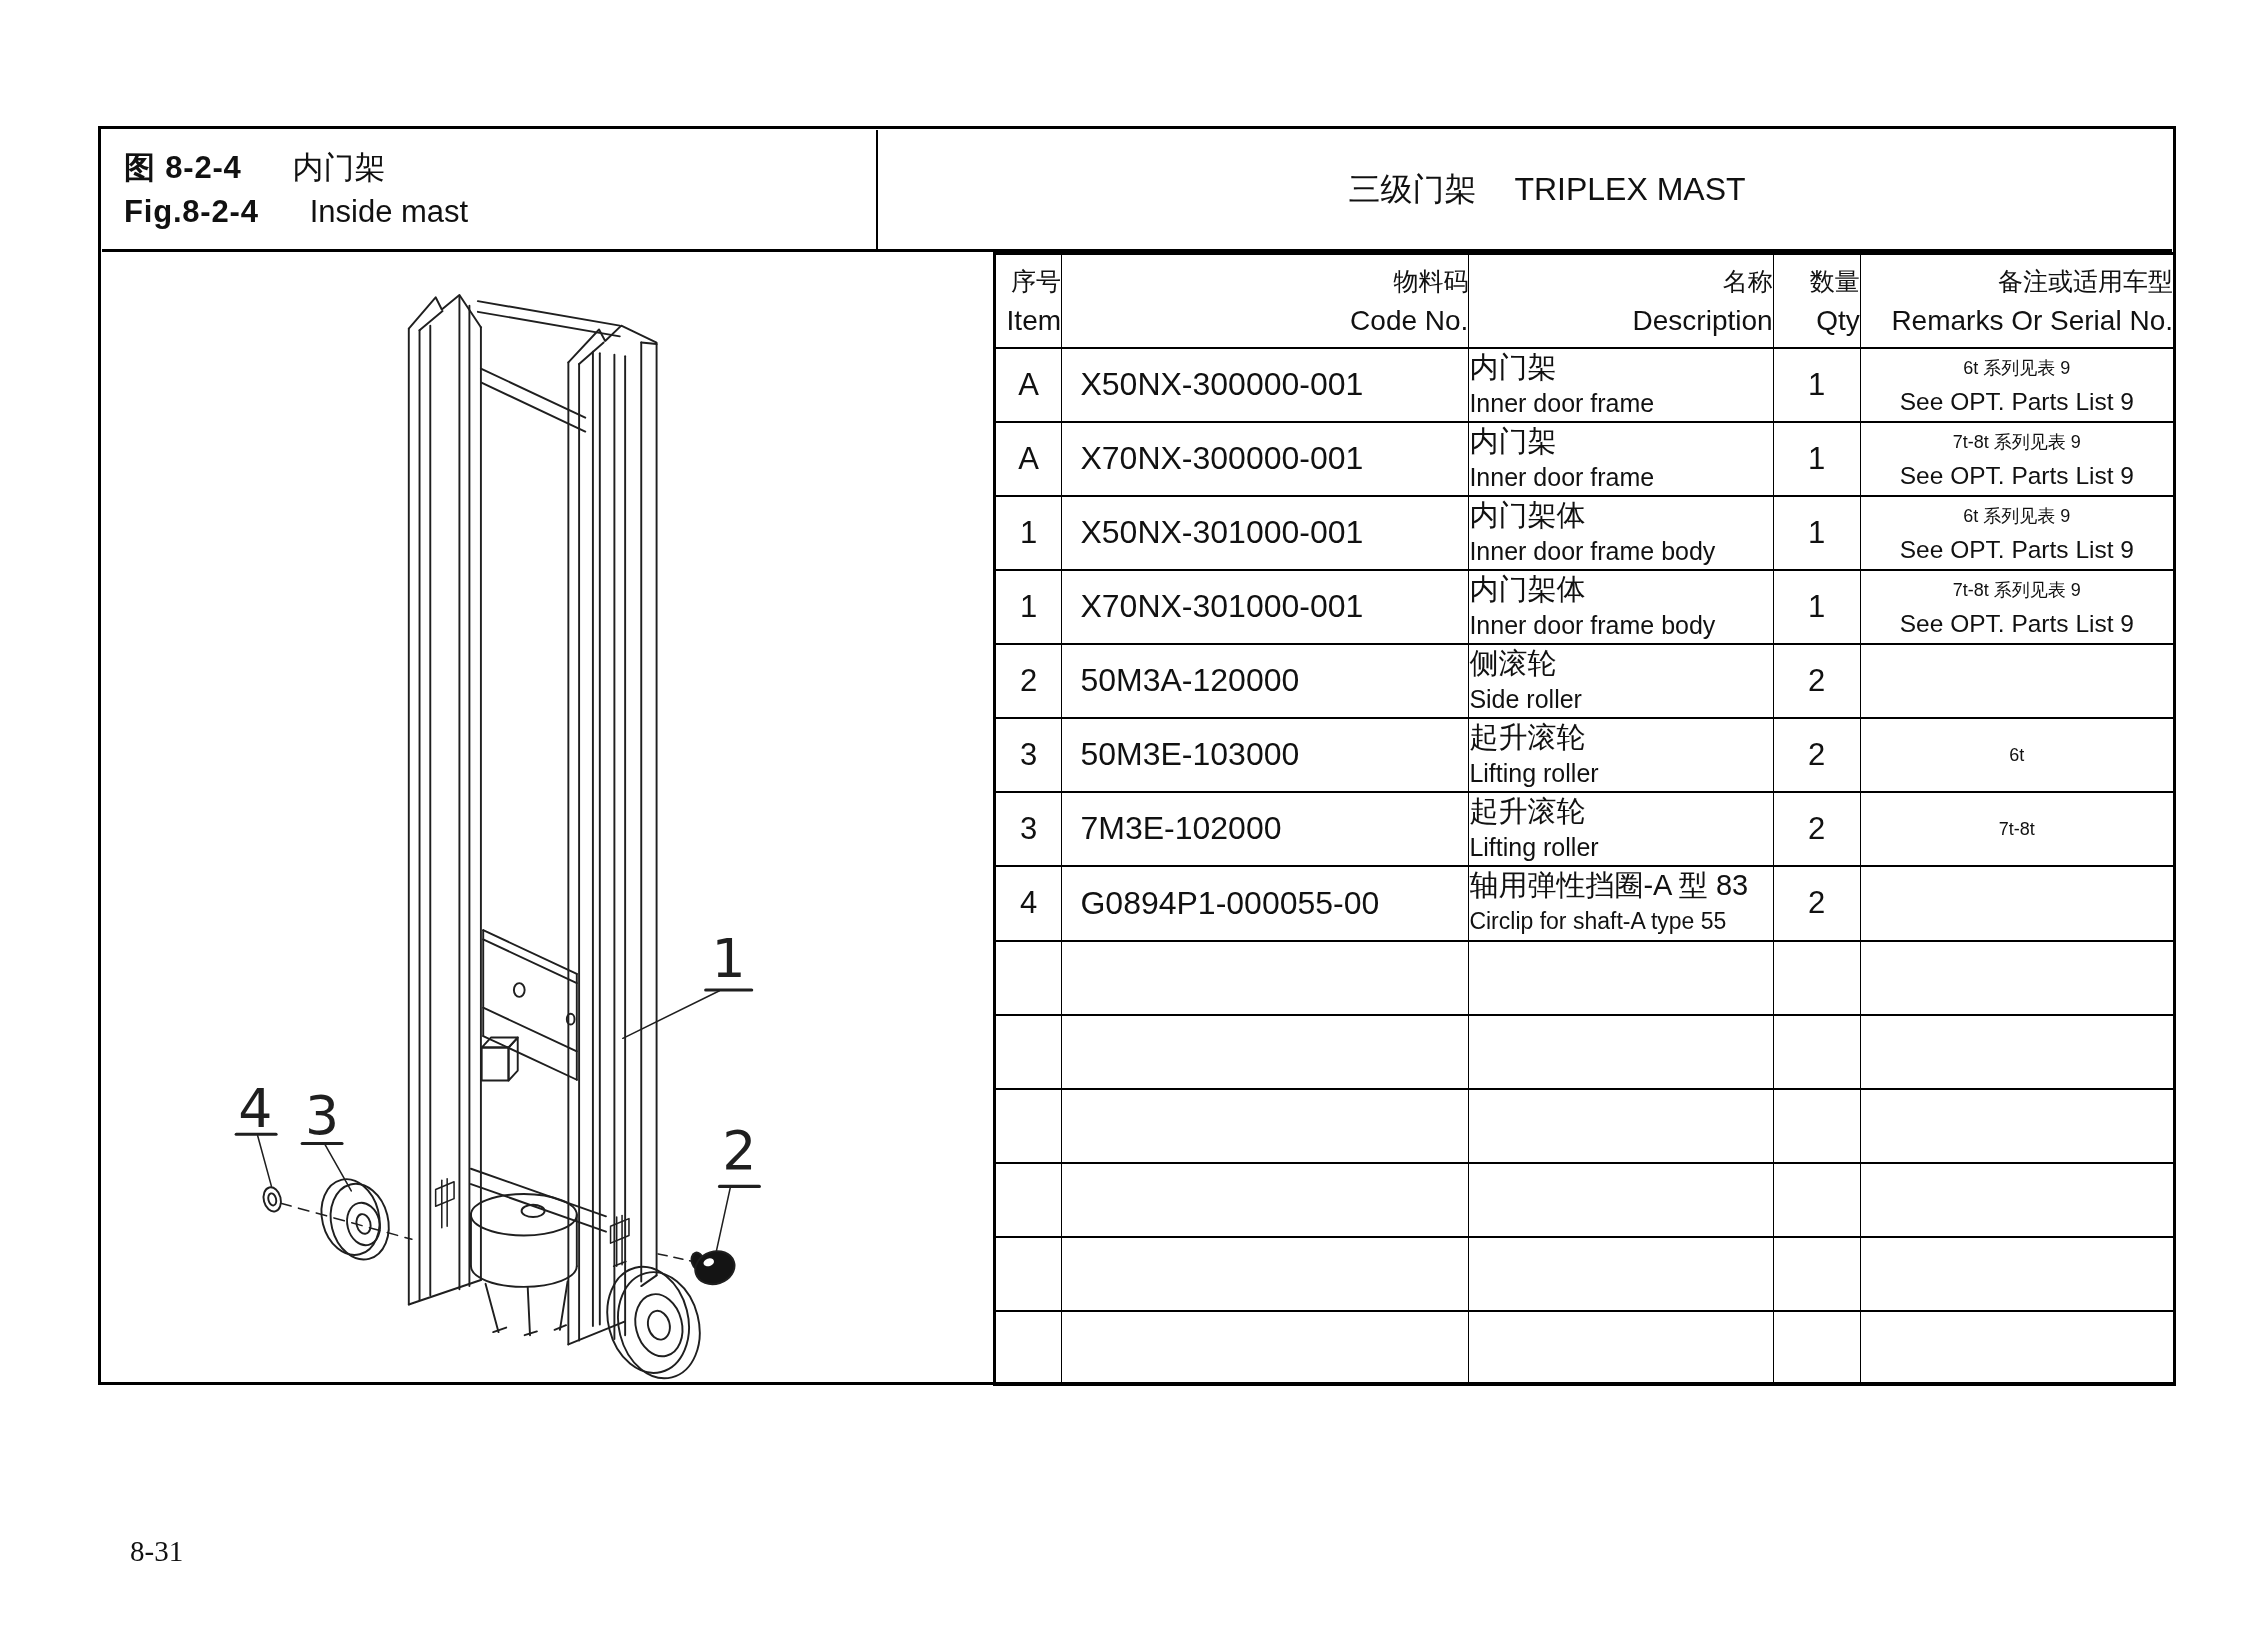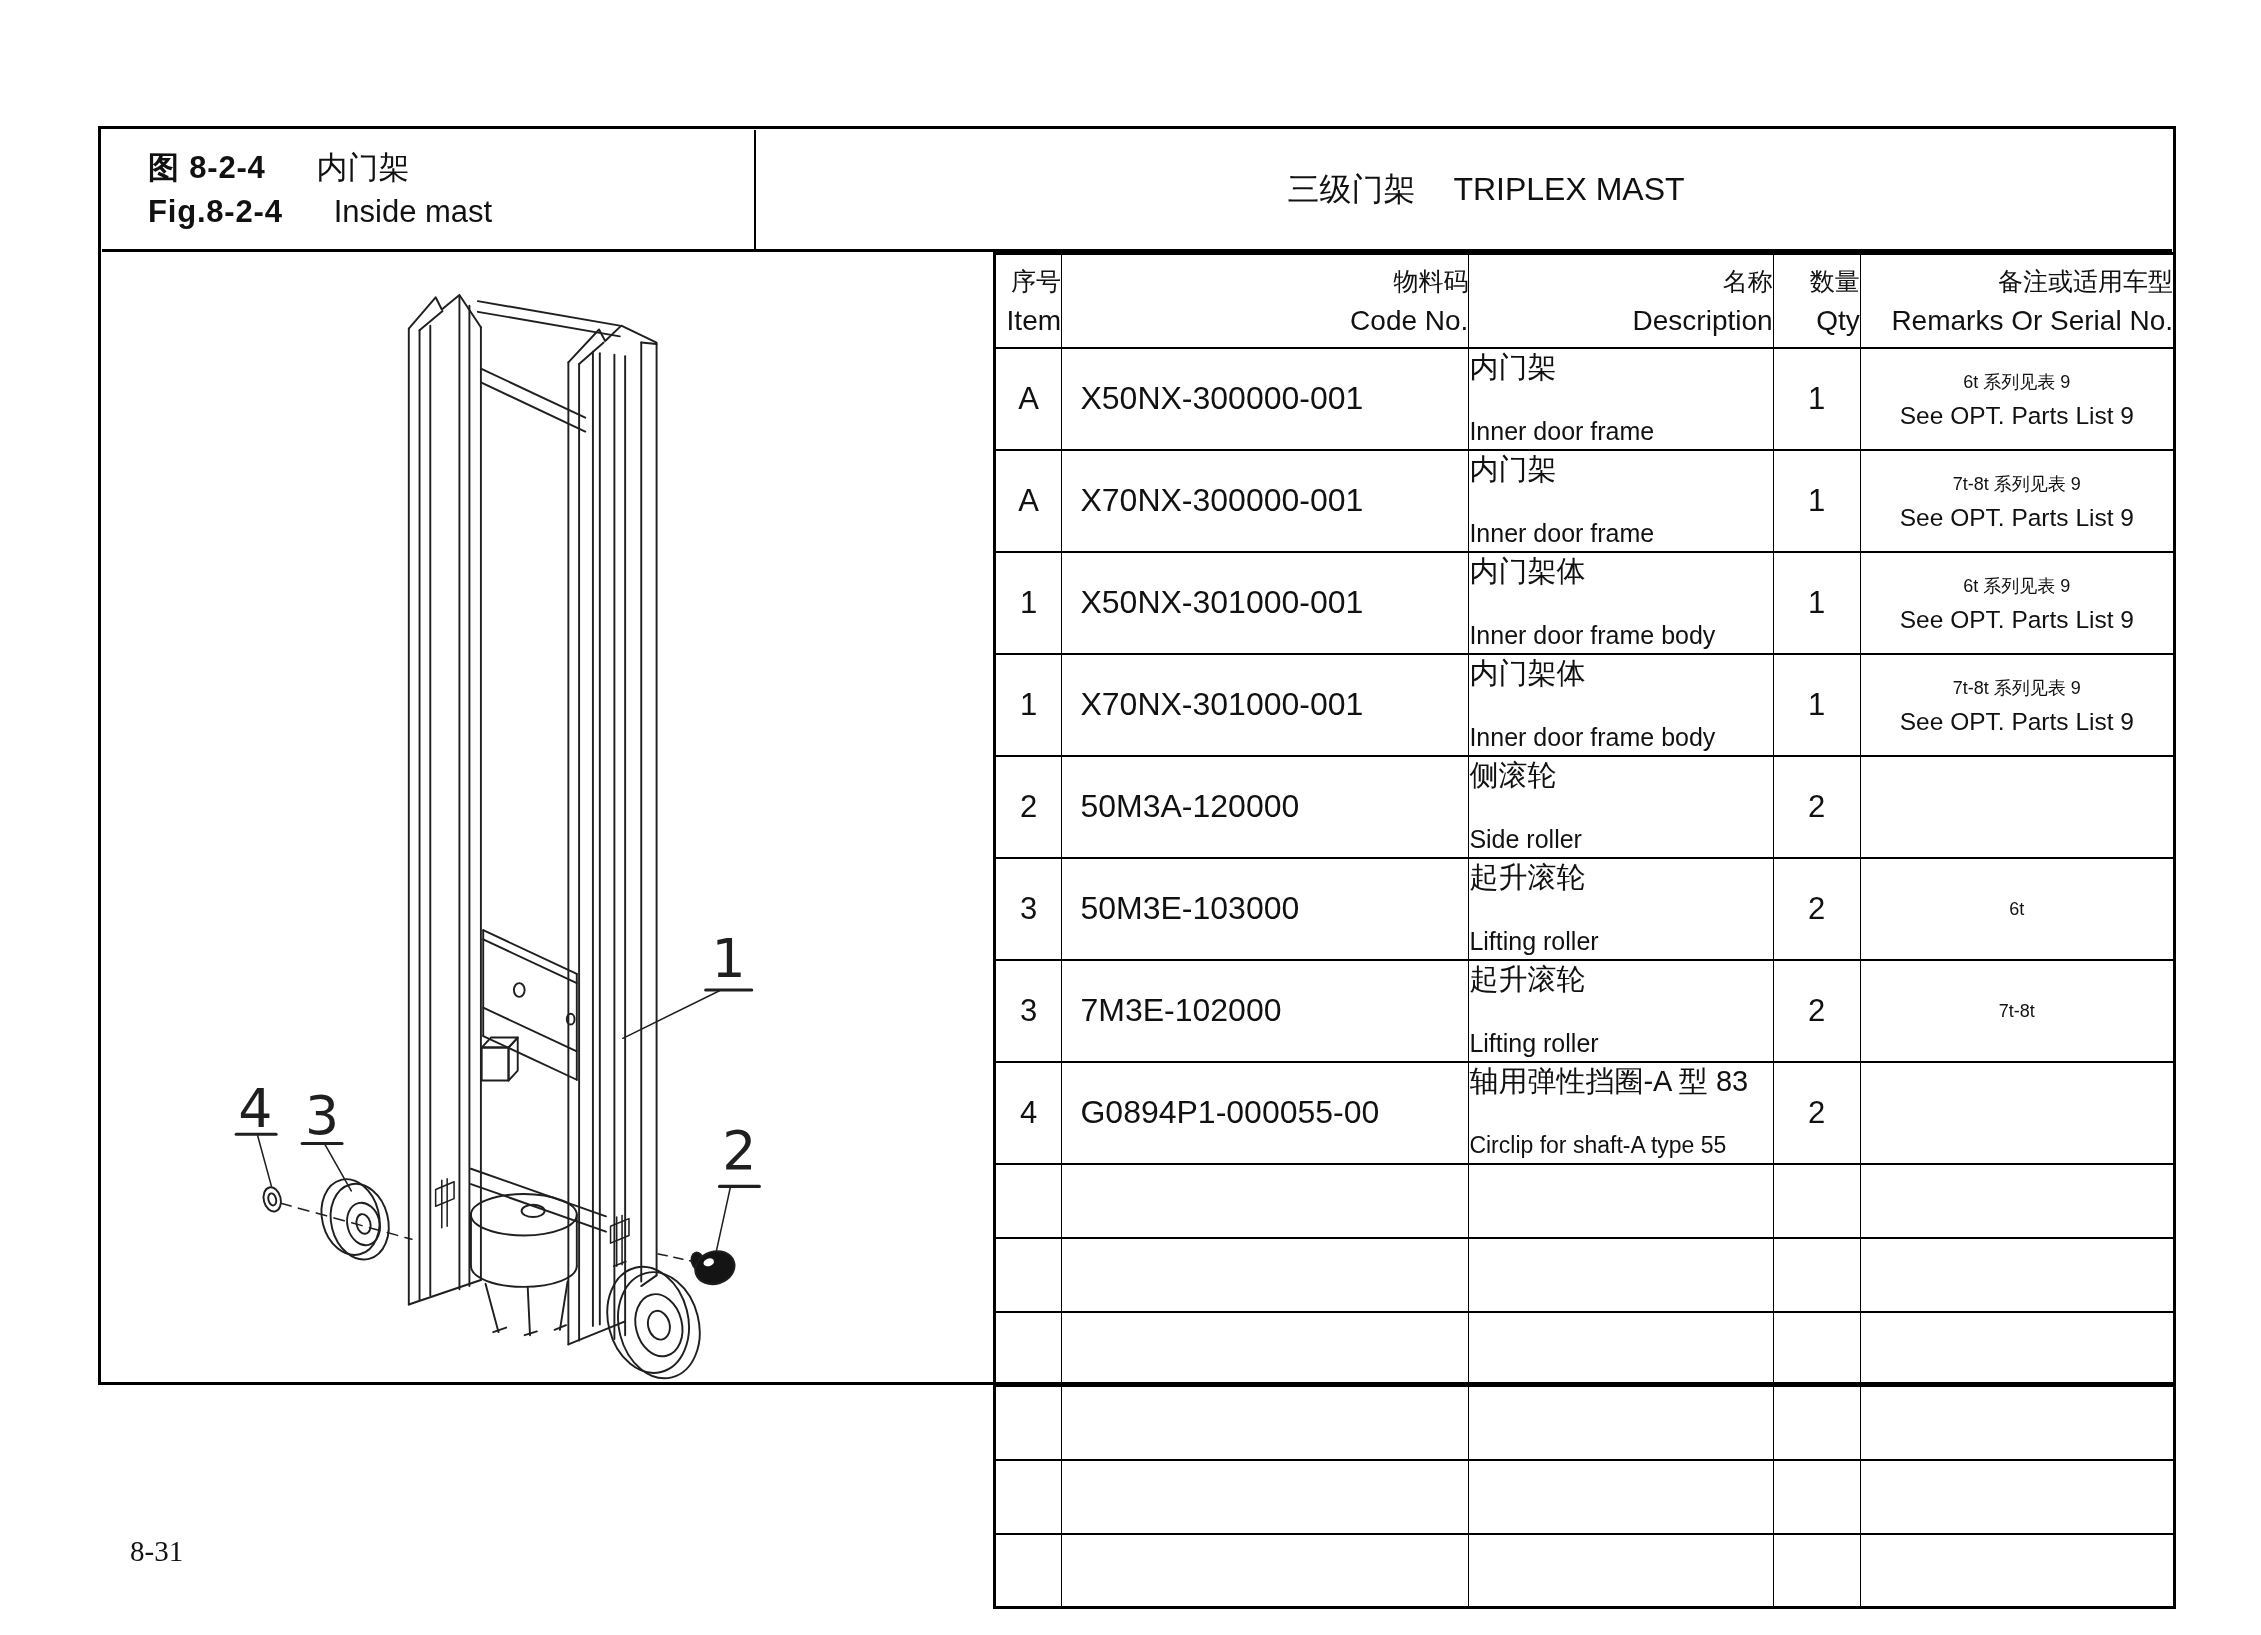--- a/index.html
+++ b/index.html
@@ -11,22 +11,22 @@
   .frame {
     position:absolute; left:98px; top:126px; width:2078px; height:1259px;
     border:3.8px solid #000; box-sizing:border-box;
   }
   
   .title-row {
     position:absolute; left:102px; top:130px; width:2070px; height:122px;
     border-bottom:3.1px solid #000; box-sizing:border-box; display:flex;
   }
   .title-left {
-    width:654px; border-right:2.3px solid #000; box-sizing:border-box;
-    padding-left:46px; display:flex; flex-direction:column; justify-content:center; gap:9.2px;
+    width:776px; border-right:2.3px solid #000; box-sizing:border-box;
+    padding-left:22px; display:flex; flex-direction:column; justify-content:center; gap:9.2px;
   }
   .t-line { font-size:31px; line-height:35px; white-space:nowrap; }
   .t-line .lbl { font-weight:bold; margin-right:51px; letter-spacing:0.8px; }
   .title-right {
     flex:1; display:flex; align-items:center; justify-content:center;
     font-size:32px; gap:38px; white-space:nowrap;padding-left:44px;
   }
   
   table.parts {
     position:absolute; left:993px; top:252px; width:1183px;
@@ -41,21 +41,21 @@
   tr.dr   { height:74px; }
   tr.dr8  { height:75px; }
   tr.er   { height:74px; }
   .hc { text-align:right; }
   .hc .hcn { font-size:25px; line-height:40px; }
   .hc .hen { font-size:28px; line-height:40px; }
   .c-item div, .c-qty div { text-align:center; font-size:31px; }
   .c-code div { font-size:32px; padding-left:18.4px; white-space:nowrap; }
   .c-desc { padding-left:12.3px; }
   .c-desc .cn { font-size:29px; line-height:36px; white-space:nowrap; }
-  .c-desc .en { font-size:25px; line-height:36px; white-space:nowrap;margin-top:28px; }
+  .c-desc .en { font-size:25px; line-height:36px; white-space:nowrap; }
   tr:nth-child(9) .c-desc .en { font-size:23px; }
   .c-rem { text-align:center; }
   .c-rem .r1 { font-size:18px; line-height:34px; }
   .c-rem .r2 { font-size:24.5px; line-height:34px; }
   
   svg.diagram { position:absolute; left:98px; top:252px; width:897px; height:1130px; }
   .pageno {
     position:absolute; left:130px; top:1535px;
     font-family:"Liberation Serif", serif; font-size:29px;
   }

